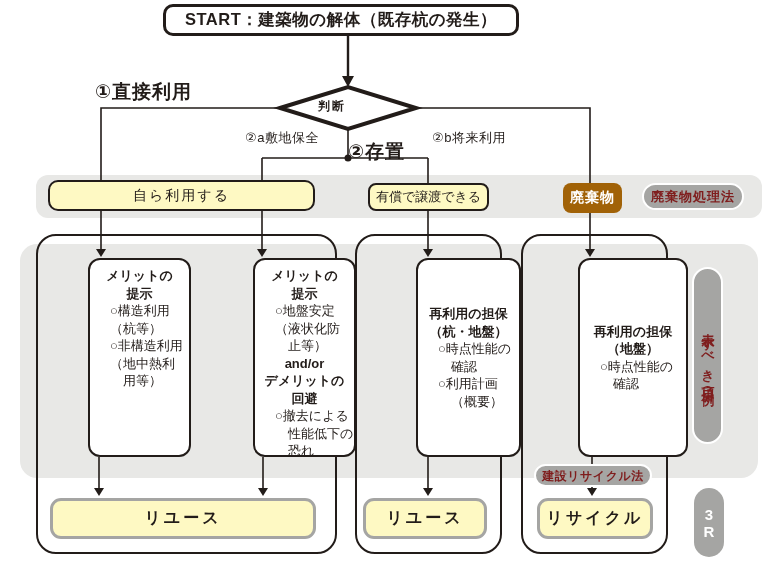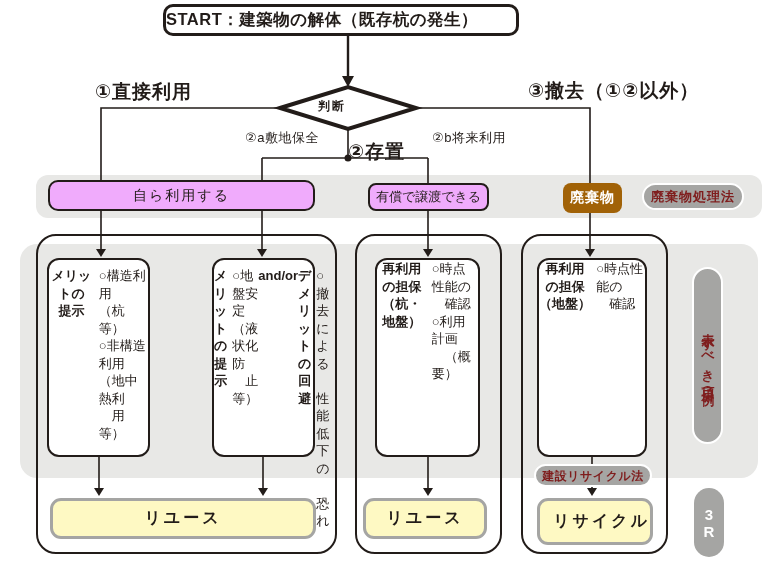--- a/index.html
+++ b/index.html
@@ -9,33 +9,33 @@
     color:#221c19;background:#ffffff;
   }
   .abs{position:absolute;box-sizing:border-box;}
   .pre{white-space:pre-line;}
   
   .panel{background:#e8e8e6;border-radius:14px;}
   
   .startbox{
     left:163px;top:4px;width:356px;height:32px;
     border:3px solid #221c19;border-radius:10px;background:#fff;
-    display:flex;align-items:center;
+    display:flex;align-items:center;justify-content:center;
     font-weight:bold;font-size:16.5px;letter-spacing:0.5px;
   }
   
   .biglabel{font-weight:bold;font-size:19px;letter-spacing:1px;}
   .smalllabel{font-size:13px;letter-spacing:0.5px;}
   .decision-label{
     left:318px;top:98px;width:60px;height:20px;text-align:left;
     font-weight:bold;font-size:12px;letter-spacing:2px;
   }
   
   .whitebox{
-    background:#f0abfc;border:2.5px solid #221c19;
+    background:#fef9c3;border:2.5px solid #221c19;
     display:flex;align-items:center;justify-content:center;
   }
   .selfuse{left:48px;top:180px;width:267px;height:31px;border-radius:10px;font-size:14px;letter-spacing:2px;}
   .transfer{left:368px;top:183px;width:121px;height:28px;border-radius:8px;font-size:13px;}
   .wastebox{
     left:563px;top:183px;width:59px;height:30px;border-radius:8px;background:#a16207;color:#fff;
     display:flex;align-items:center;justify-content:center;font-weight:bold;font-size:14px;letter-spacing:1px;
   }
   .pill{
     background:#a5a5a3;color:#7f1d1d;border:2px solid #ffffff;
@@ -56,39 +56,39 @@
   }
   
   .group{border:2.2px solid #221c19;border-radius:20px;background:transparent;}
   .g1{left:36px;top:234px;width:301px;height:320px;}
   .g2{left:355px;top:234px;width:147px;height:320px;}
   .g3{left:521px;top:234px;width:147px;height:320px;}
   
   .content{
     background:#fff;border:2.5px solid #221c19;border-radius:12px;
     font-size:13px;line-height:17.5px;
-    display:flex;flex-direction:row;
+    display:flex;flex-direction:column;margin-left:41px;
   }
   .content .ttl{font-weight:bold;text-align:center;}
-  .content .bdy{text-align:left;padding-left:5px;}
+  .content .bdy{text-align:left;padding-left:20px;}
   .topalign{justify-content:flex-start;padding-top:7px;}
   .midalign{justify-content:center;}
   .b1{left:47px;top:258px;width:103px;height:199px;}
   .b2{left:212px;top:258px;width:103px;height:199px;}
   .b3{left:375px;top:258px;width:105px;height:199px;}
   .b4{left:537px;top:258px;width:110px;height:199px;}
   
   .result{
     background:#fef9c3;border:3.5px solid #a5a5a3;border-radius:11px;
     display:flex;align-items:center;justify-content:center;
     font-weight:bold;font-size:16px;letter-spacing:3px;
   }
   .r1{left:50px;top:498px;width:266px;height:41px;}
   .r2{left:363px;top:498px;width:124px;height:41px;}
-  .r3{left:537px;top:498px;width:116px;height:47px;justify-content:flex-end;}
+  .r3{left:537px;top:498px;width:116px;height:41px;}
   svg.connectors{position:absolute;left:0;top:0;z-index:2;}
   .z3{z-index:3;}
   .z1{z-index:1;}
 </style>
 </head>
 <body>
 
 <div class="stage">
 
   <div class="abs panel z1" style="left:36px;top:175px;width:726px;height:43px;border-radius:12px;"></div>
@@ -128,21 +128,20 @@
     <polygon points="280,108 348,87 416,108 348,129" fill="#ffffff" stroke="#221c19" stroke-width="4"></polygon>
   </svg>
 
   <div class="abs startbox z3">
       <span>START：建築物の解体（既存杭の発生）</span>
     </div>
 
   <div class="abs decision-label z3">判断</div>
 
   <div class="abs biglabel z3" style="left:95px;top:79px;">①直接利用</div>
-  <div class="abs biglabel z3" style="left:528px;top:78px;">③撤去（①②以外）</div>
   <div class="abs biglabel z3" style="left:348px;top:139px;">②存置</div>
   <div class="abs smalllabel z3" style="left:245px;top:129px;">②a敷地保全</div>
   <div class="abs smalllabel z3" style="left:432px;top:129px;">②b将来利用</div>
 
   <div class="abs whitebox selfuse z3">
       <span>自ら利用する</span>
     </div>
   <div class="abs whitebox transfer z3">
       <span>有償で譲渡できる</span>
     </div>

